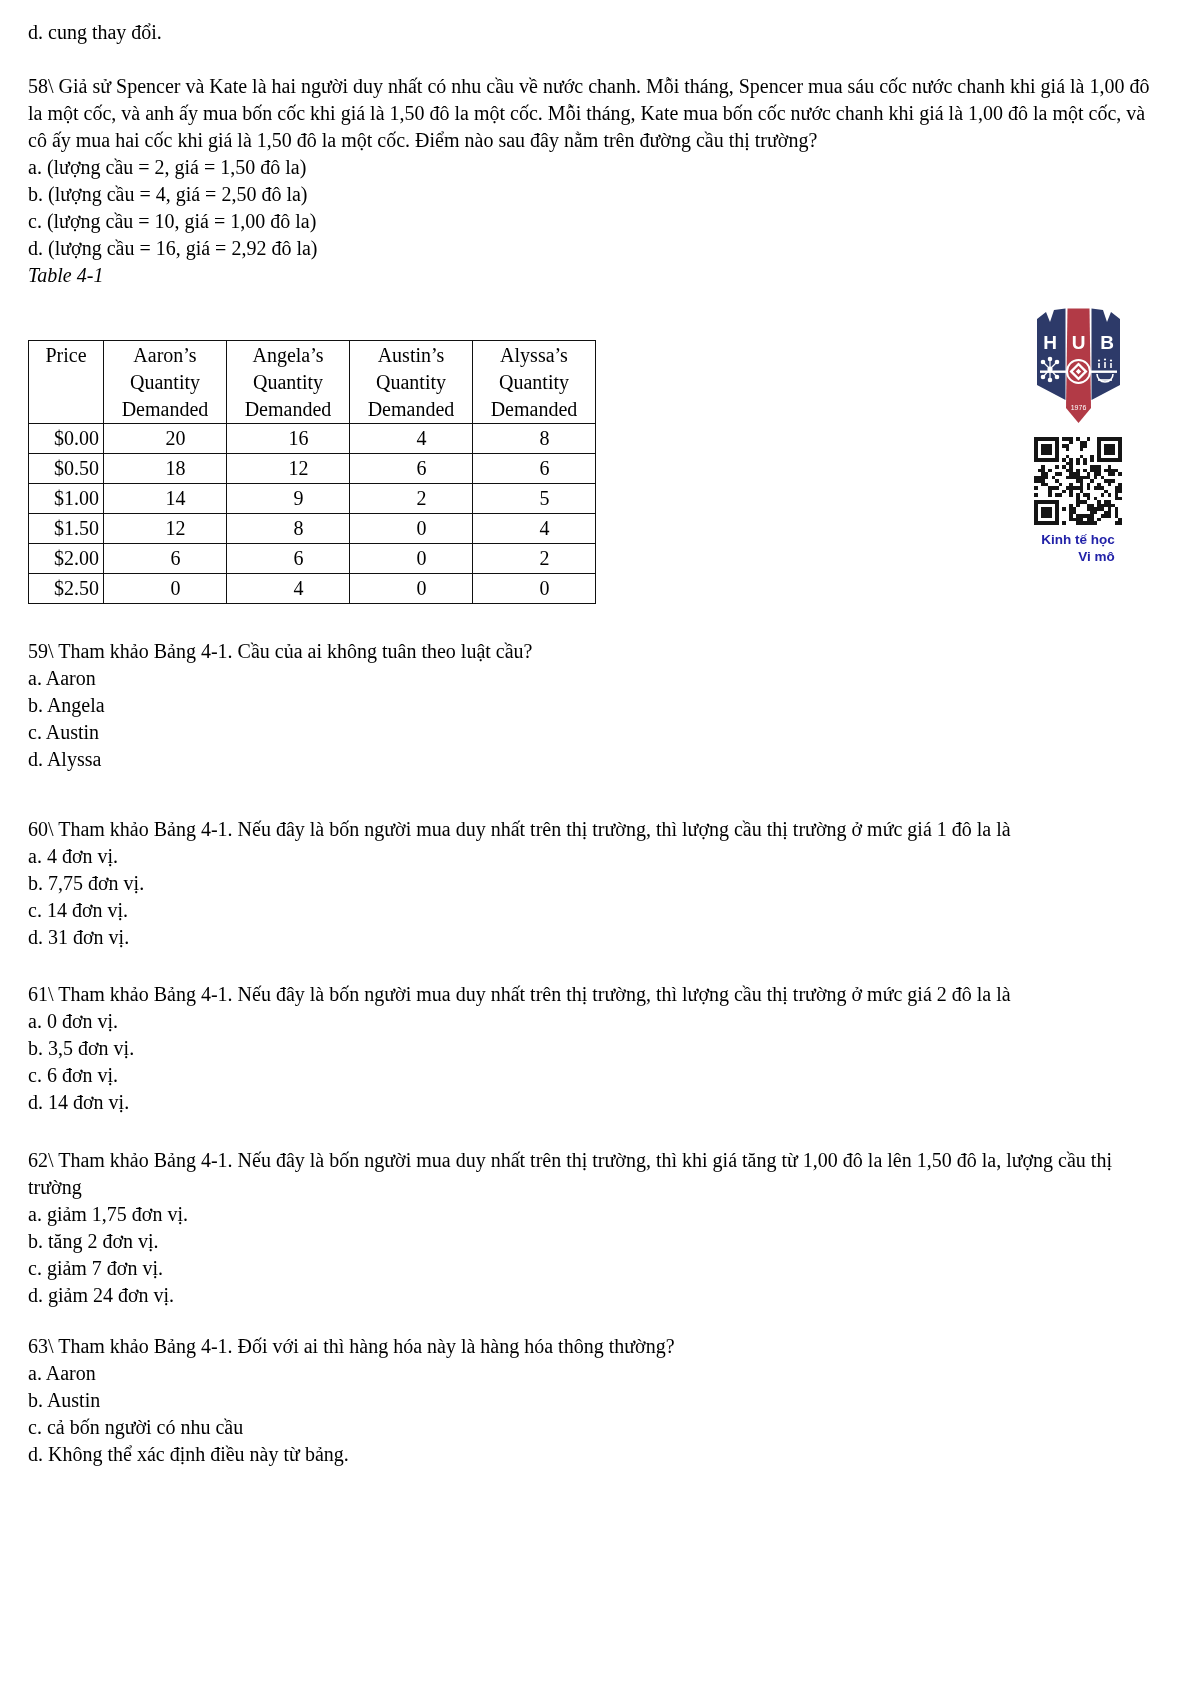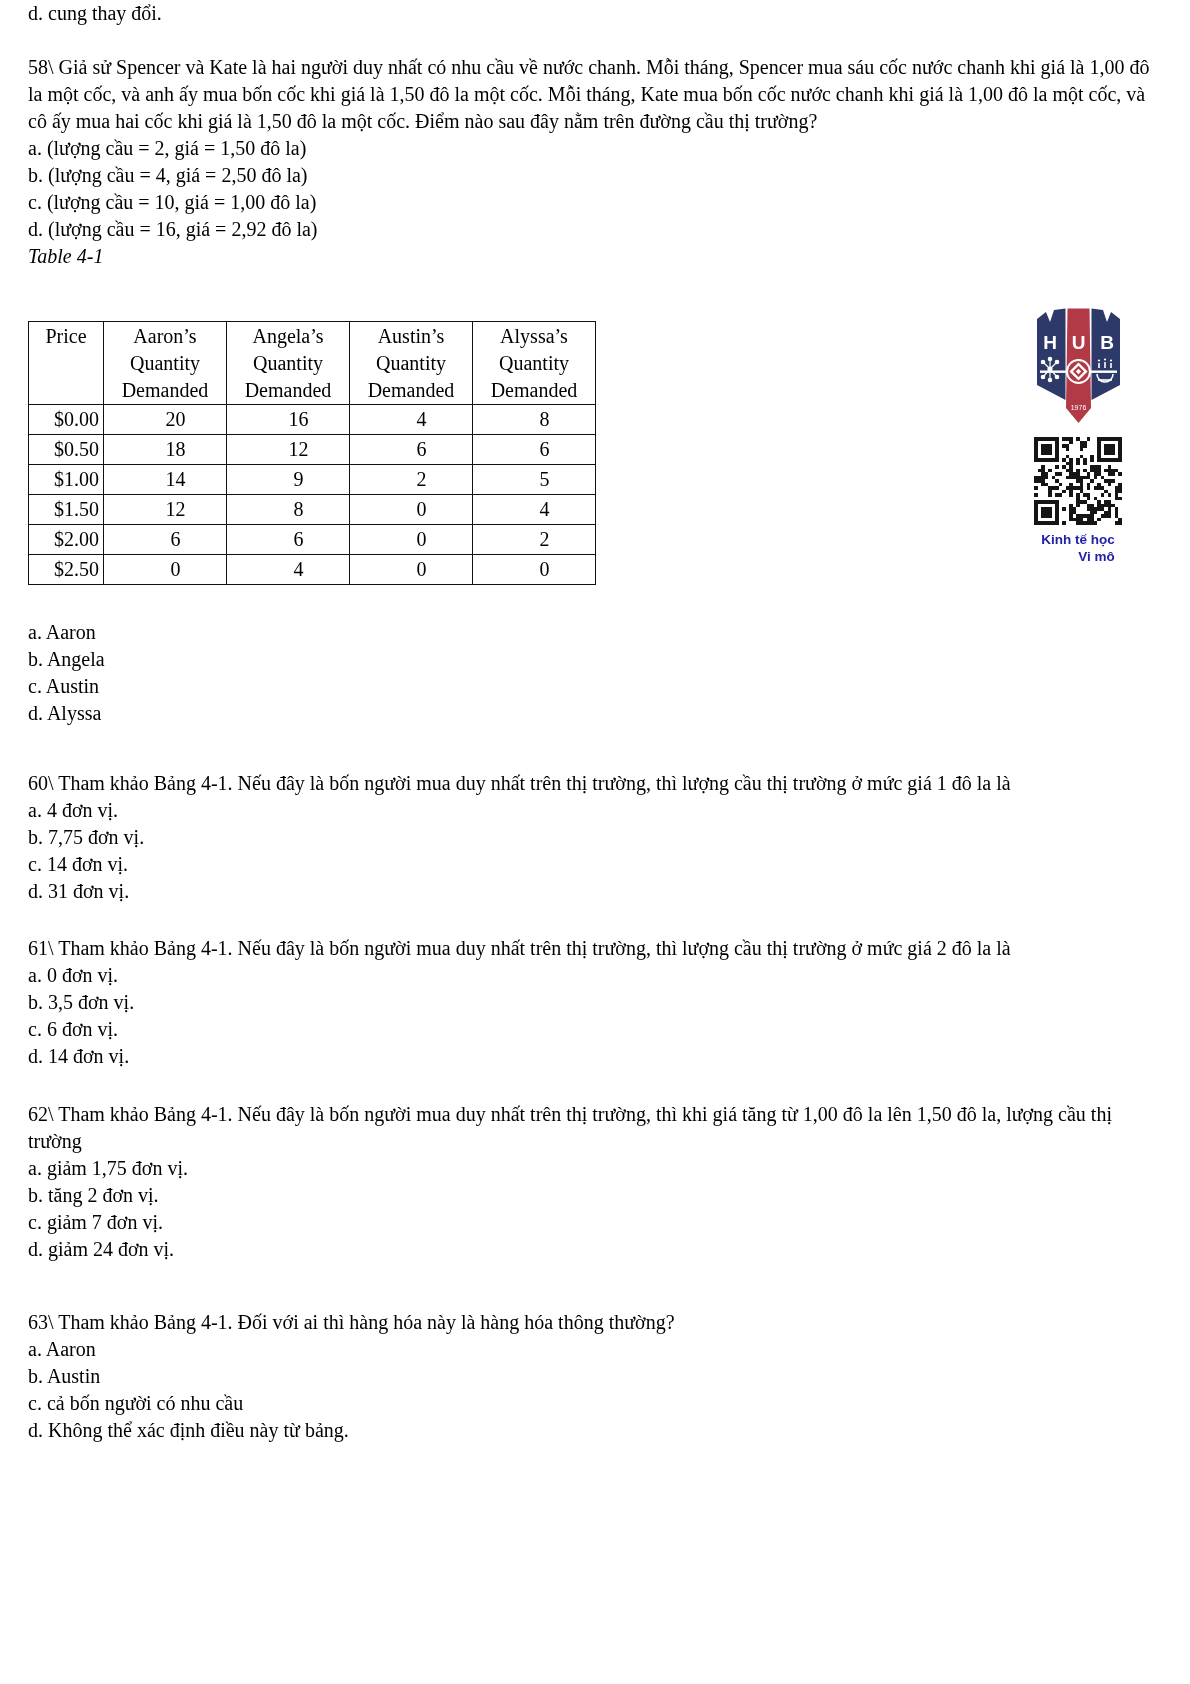--- a/index.html
+++ b/index.html
@@ -9,40 +9,40 @@
     --text:#000000;
   }
   html,body{margin:0;padding:0;}
   body{
     width:1190px;height:1684px;background:#ffffff;position:relative;
     font-family:"Liberation Serif","DejaVu Serif",serif;
     color:var(--text);
     overflow:hidden;
   }
   .content{
-    position:absolute;left:28px;top:0;width:1140px;
+    position:absolute;left:28px;top:19px;width:1140px;
     font-size:20px;line-height:27px;
   }
   .content p{margin:0;}
   .q58{margin-top:27px;}
   .table-title{margin-top:9px;font-style:italic;}
   table.demand-table{
     margin-top:51px;border-collapse:collapse;table-layout:fixed;
   }
   table.demand-table th, table.demand-table td{
     border:1.5px solid #111111;text-align:center;padding:0 4px;
     font-weight:normal;font-size:20px;margin-left:12px;
   }
   table.demand-table th{vertical-align:top;line-height:27px;height:80px;padding-top:1px;}
   table.demand-table td{height:29px;line-height:29px;padding-left:25px;}
   .q59{margin-top:34px;}
   .q60{margin-top:43px;}
   .q61{margin-top:30px;}
   .q62{margin-top:31px;}
-  .q63{margin-top:46px;}
+  .q63{margin-top:24px;}
   .sidebar{
     position:absolute;left:1022px;top:306px;width:112px;
     display:flex;flex-direction:column;align-items:center;
   }
   .hub-logo{display:block;}
   .qr{margin-top:7px;width:88px;height:88px;}
   .qr svg{display:block;}
   .caption{
     margin-top:6px;text-align:right;
     font-family:"Liberation Sans","DejaVu Sans",sans-serif;
@@ -124,20 +124,21 @@
         <td>$2.50</td>
         <td>0</td>
         <td>4</td>
         <td>0</td>
         <td>0</td>
       </tr>
     </tbody>
   </table>
 
   <section class="q59">
+    <p>59\ Tham khảo Bảng 4-1. Cầu của ai không tuân theo luật cầu?</p>
     <p>a. Aaron</p>
     <p>b. Angela</p>
     <p>c. Austin</p>
     <p>d. Alyssa</p>
   </section>
 
   <section class="q60">
     <p>60\ Tham khảo Bảng 4-1. Nếu đây là bốn người mua duy nhất trên thị trường, thì lượng cầu thị trường ở mức giá 1 đô la là</p>
     <p>a. 4 đơn vị.</p>
     <p>b. 7,75 đơn vị.</p>

